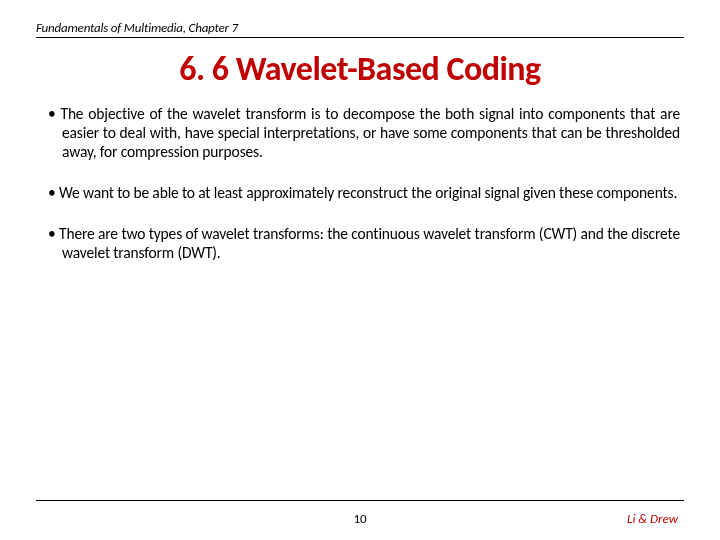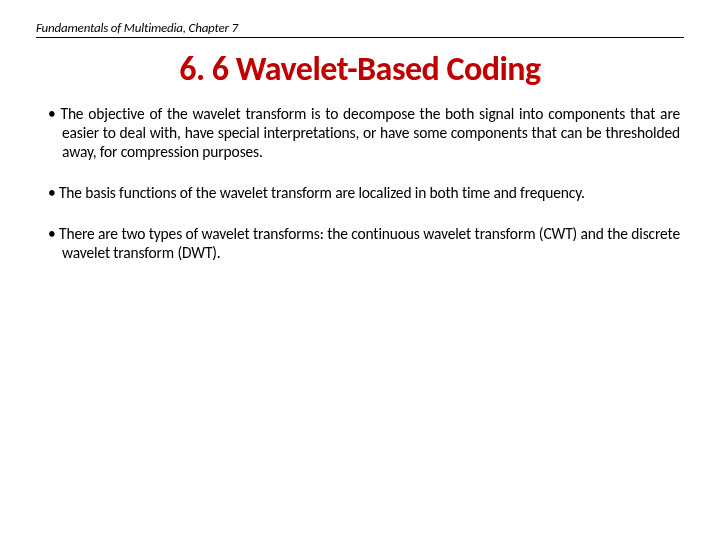--- a/index.html
+++ b/index.html
@@ -22,18 +22,26 @@
 
 <div class="page">
 
   <div class="header-text">Fundamentals of Multimedia, Chapter 7</div>
   <hr class="hr-top">
 
   <h1 class="title">6. 6 Wavelet-Based Coding</h1>
 
   <div class="bullets">
     <p class="bullet">• The objective of the wavelet transform is to decompose the both signal into components that are easier to deal with, have special interpretations, or have some components that can be thresholded away, for compression purposes.</p>
-    <p class="bullet">• The basis functions of the wavelet transform are localized in both time and frequency.</p>
+    <p class="bullet">• We want to be able to at least approximately reconstruct the original signal given these components.</p>
     <p class="bullet">• There are two types of wavelet transforms: the continuous wavelet transform (CWT) and the discrete wavelet transform (DWT).</p>
   </div>
 
+  <div class="footer">
+    <hr class="hr-bottom">
+    <div class="footer-row">
+      <span class="spacer-left"></span>
+      <span class="page-num">10</span>
+      <span class="authors">Li &amp; Drew</span>
+    </div>
+  </div>
 
 </div>
 
 </body></html>

